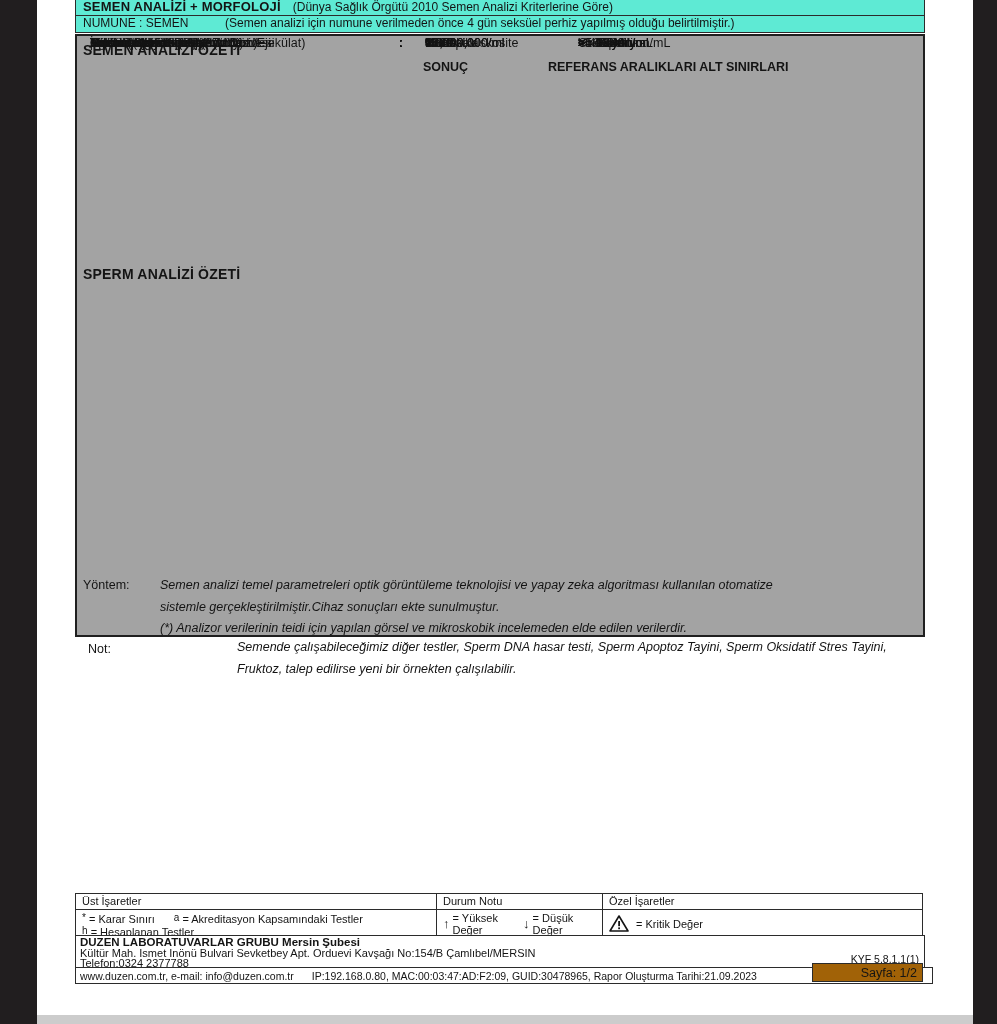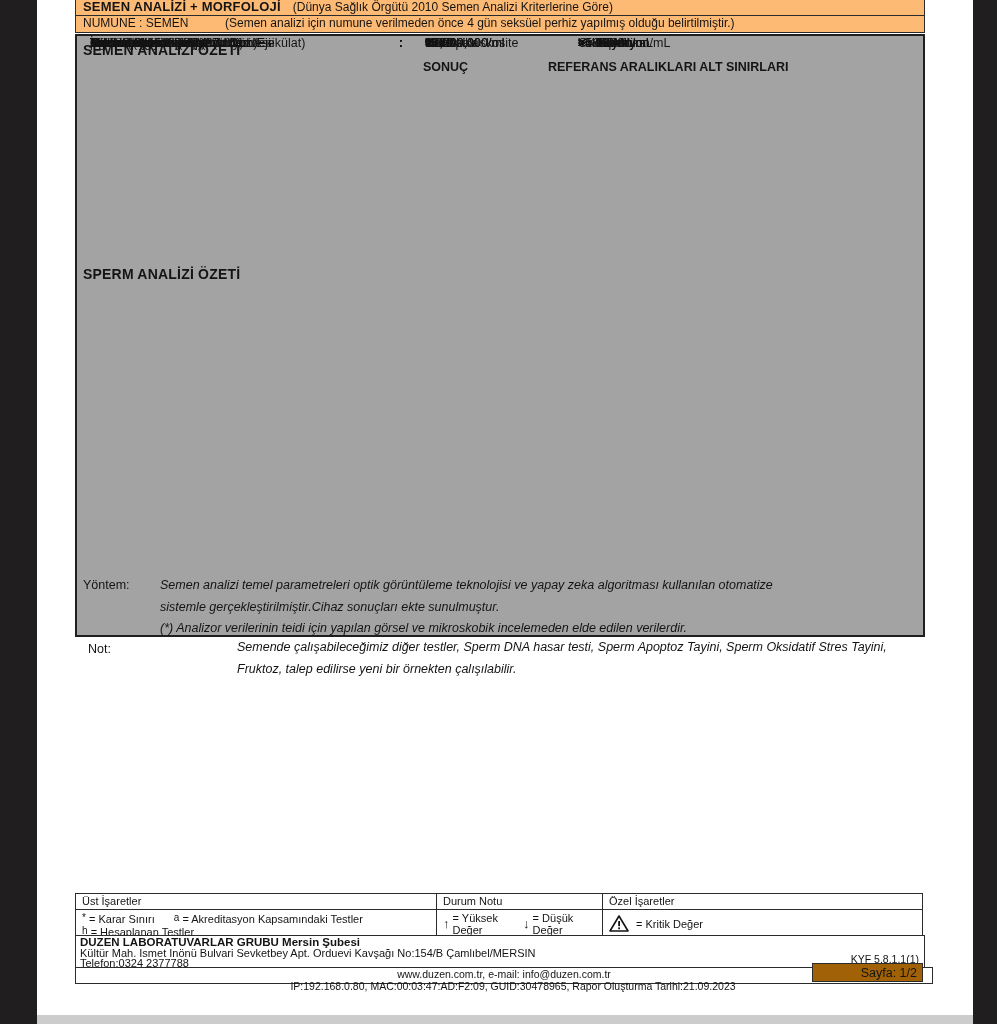--- a/index.html
+++ b/index.html
@@ -4,21 +4,21 @@
 <style>
   html,body{margin:0;padding:0;background:#ffffff;}
   .stage{position:relative;width:997px;height:1024px;background:#ffffff;overflow:hidden;
          font-family:"Liberation Sans",sans-serif;color:#141414;}
   .strip{position:absolute;top:0;bottom:0;background:#211e1f;}
   .strip-left{left:0;width:37px;}
   .strip-right{left:973px;width:24px;}
   .bottom-band{position:absolute;left:37px;width:936px;top:1015px;height:9px;background:#cccccc;}
 
   
-  .header-box{position:absolute;left:75px;top:0;width:848px;border:1px solid #2b2b2b;border-top:none;background:#fdba74;}
+  .header-box{position:absolute;left:75px;top:0;width:848px;border:1px solid #2b2b2b;border-top:none;background:#5eead4;}
   .h-row{display:flex;align-items:flex-end;padding:0 7px;box-sizing:border-box;}
   .h-row1{height:16px;border-bottom:1px solid #2b2b2b;padding-bottom:1px;}
   .h-row2{height:16px;padding-bottom:2px;}
   .doc-title{font-weight:bold;font-size:13px;letter-spacing:.2px;white-space:nowrap;}
   .doc-title-note{font-size:12px;margin-left:12px;white-space:nowrap;}
   .sample-label{font-size:12px;width:142px;white-space:nowrap;}
   .sample-note{font-size:12px;white-space:nowrap;}
 
   
   .main-box{position:absolute;left:75px;top:34px;width:846px;height:599px;border:2px solid #1f1f1f;background:#a3a3a3;}
@@ -53,21 +53,21 @@
 
   
   .labinfo{position:absolute;left:75px;top:935px;width:848px;height:31px;border:1px solid #2b2b2b;background:#fff;box-sizing:content-box;}
   .labinfo .lab-name{position:absolute;left:4px;top:0;font-weight:bold;font-size:11.5px;white-space:nowrap;}
   .labinfo .lab-addr{position:absolute;left:4px;top:11px;font-size:11px;white-space:nowrap;}
   .labinfo .lab-phone{position:absolute;left:4px;top:21px;font-size:11px;text-decoration:underline;white-space:nowrap;}
   .labinfo .doc-code{position:absolute;right:5px;top:17px;font-size:10.5px;white-space:nowrap;}
 
   
   .bottomrow{position:absolute;left:75px;top:967px;width:848px;height:15px;border:1px solid #2b2b2b;background:#fff;
-             display:flex;align-items:center;padding:0 4px;box-sizing:content-box;font-size:10.5px;white-space:nowrap;flex-direction:column;}
+             display:flex;align-items:center;padding:0 4px;box-sizing:content-box;font-size:10.5px;white-space:nowrap;}
   .contact-gap{margin-left:18px;}
   .page-box{position:absolute;left:812px;top:963px;width:111px;height:19px;border:1px solid #2b2b2b;background:#a16207;
             display:flex;align-items:center;justify-content:flex-end;padding:0 5px;box-sizing:border-box;font-size:12.5px;}
   .warn-svg{display:block;}
 </style>
 </head>
 <body>
 
 <div class="stage">
   <div class="strip strip-left"></div>

